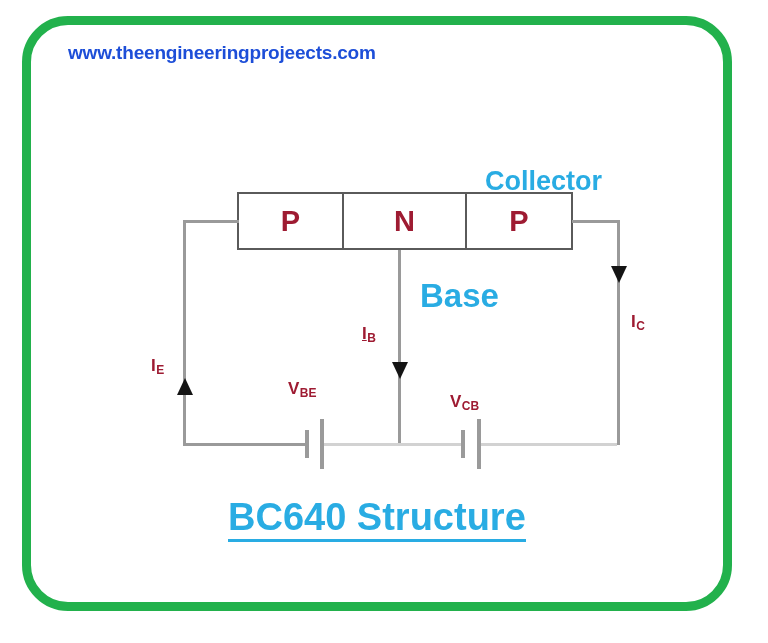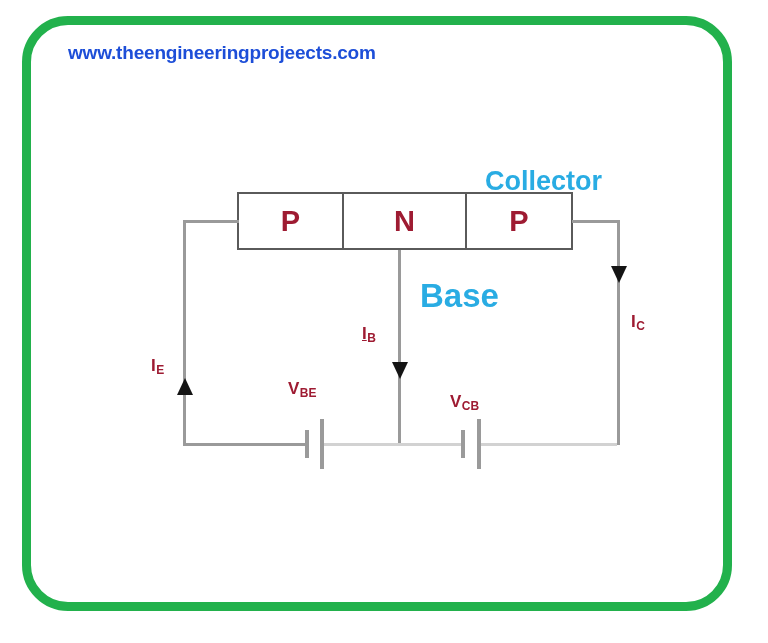--- a/index.html
+++ b/index.html
@@ -204,14 +204,15 @@
   </div>
 
   <div class="qty" style="left:288px; top:379px;">
     <span class="base-sym">V</span><sub>BE</sub>
   </div>
 
   <div class="qty" style="left:450px; top:372px;margin-top:20px;">
     <span class="base-sym">V</span><sub>CB</sub>
   </div>
 
+  <div class="diagram-title">BC640 Structure</div>
 
 </div>
 
 </body></html>

